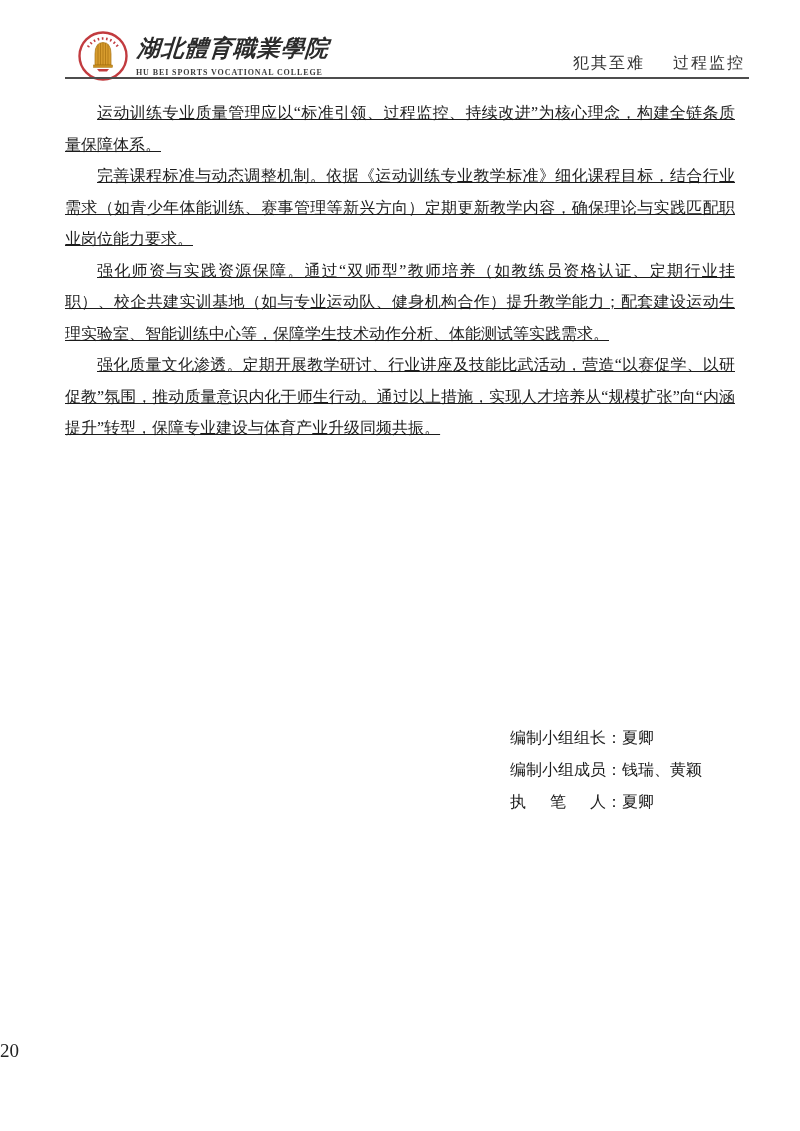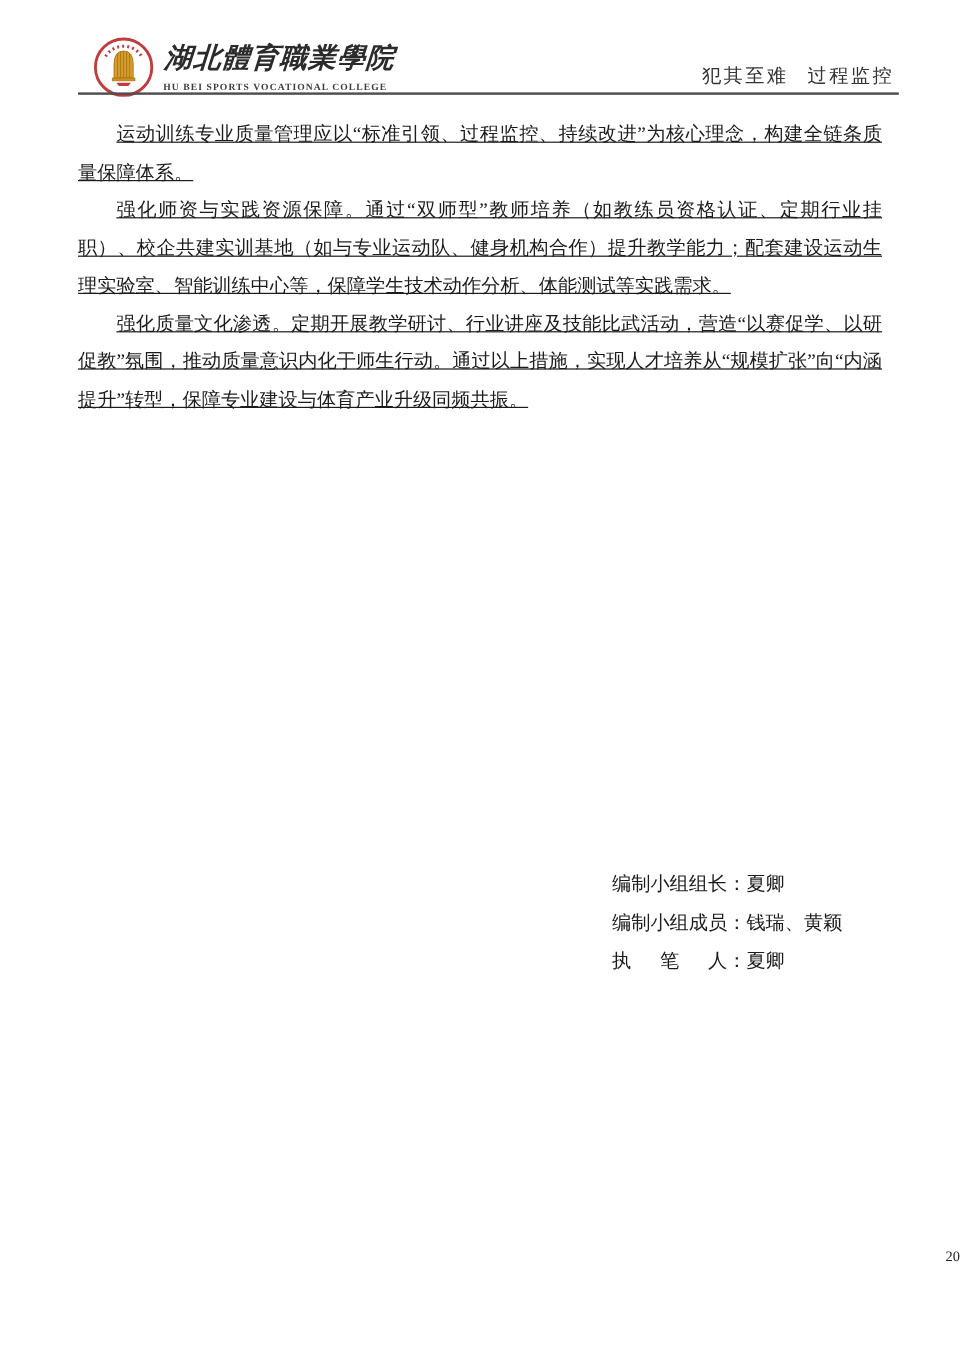--- a/index.html
+++ b/index.html
@@ -36,21 +36,21 @@
     font-size: 8px;
     font-weight: 700;
     letter-spacing: 0.9px;
     color: #3d3d3d;
     white-space: nowrap;
     margin-top: 4px;
     font-family: "Liberation Serif", "DejaVu Serif", serif;
   }
   .motto {
     position: absolute; right: 55px; top: 53px;
-    display: flex; gap: 16px;
+    display: flex; gap: 28px;
     font-size: 16px;
     color: #343434;
     letter-spacing: 2px;
     white-space: nowrap;
   }
   .header-rule {
     position: absolute; left: 65px; top: 77px;
     width: 684px; height: 2px;
     background: #4d4d4d;
   }
@@ -80,22 +80,22 @@
   .sig-label.justify {
     display: inline-flex;
     width: 96px;
     justify-content: space-between;
   }
 
   
   .page-number {
     position: absolute; left: 0; top: 1040px;
     width: 100%;
-    text-align: right;
-    font-size: 12px;
+    text-align: left;
+    font-size: 19px;
     color: #222222;
   }
 </style>
 </head>
 <body>
 
 <div class="page">
 
   <div class="header">
 
@@ -117,20 +117,21 @@
       <span>犯其至难</span>
       <span>过程监控</span>
     </div>
 
     <div class="header-rule"></div>
   </div>
 
   <div class="doc-body">
     <div>
         <p class="para">运动训练专业质量管理应以“标准引领、过程监控、持续改进”为核心理念，构建全链条质量保障体系。</p>
+        <p class="para">完善课程标准与动态调整机制。依据《运动训练专业教学标准》细化课程目标，结合行业需求（如青少年体能训练、赛事管理等新兴方向）定期更新教学内容，确保理论与实践匹配职业岗位能力要求。</p>
         <p class="para">强化师资与实践资源保障。通过“双师型”教师培养（如教练员资格认证、定期行业挂职）、校企共建实训基地（如与专业运动队、健身机构合作）提升教学能力；配套建设运动生理实验室、智能训练中心等，保障学生技术动作分析、体能测试等实践需求。</p>
         <p class="para">强化质量文化渗透。定期开展教学研讨、行业讲座及技能比武活动，营造“以赛促学、以研促教”氛围，推动质量意识内化于师生行动。通过以上措施，实现人才培养从“规模扩张”向“内涵提升”转型，保障专业建设与体育产业升级同频共振。</p>
       </div>
   </div>
 
   <div class="signature">
       <div class="sig-line"><span class="sig-label">编制小组组长</span><span>：</span><span>夏卿</span></div>
       <div class="sig-line"><span class="sig-label">编制小组成员</span><span>：</span><span>钱瑞、黄颖</span></div>
       <div class="sig-line"><span class="sig-label justify">
           <span>执</span>

